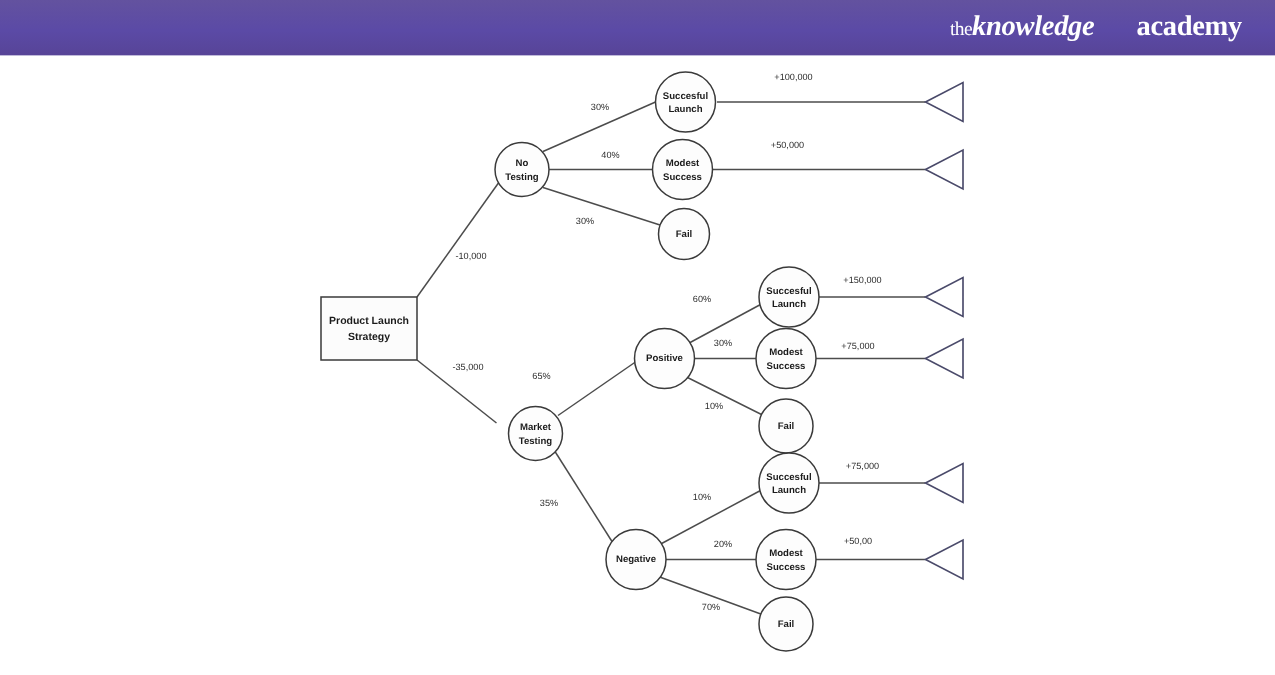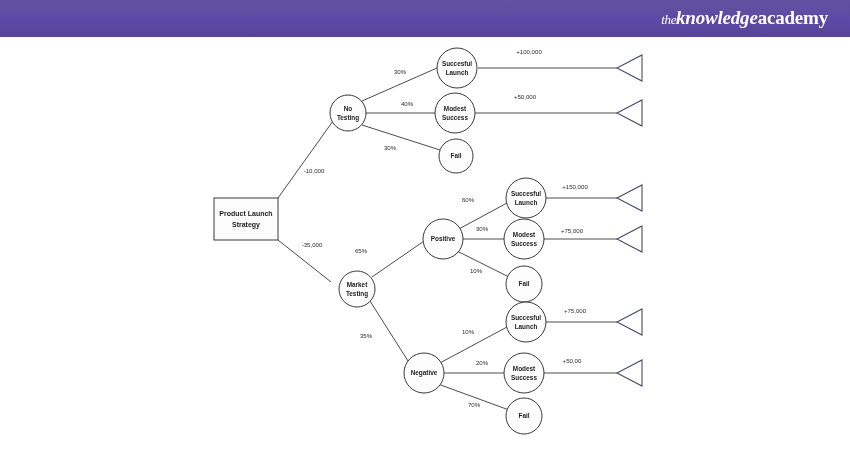--- a/index.html
+++ b/index.html
@@ -41,30 +41,30 @@
     position: absolute;
     right: 22px;
     top: 7px;
     color: #ffffff;
     font-family: "Liberation Serif", serif;
     font-size: 19px;
     letter-spacing: -0.2px;
     white-space: nowrap;
   }
   #logo .the {
-    font-style: italic;
     font-size: 13px;
     letter-spacing: -0.4px;
   }
   #logo .know {
     font-weight: bold;
     font-style: italic;
   }
   #logo .acad {
     font-weight: bold;
+    margin-left: 28px;
   }
   
   #canvas {
     position: absolute;
     left: 0;
     top: 39px;
     width: 850px;
     height: 411px;
   }
   #canvas svg {

